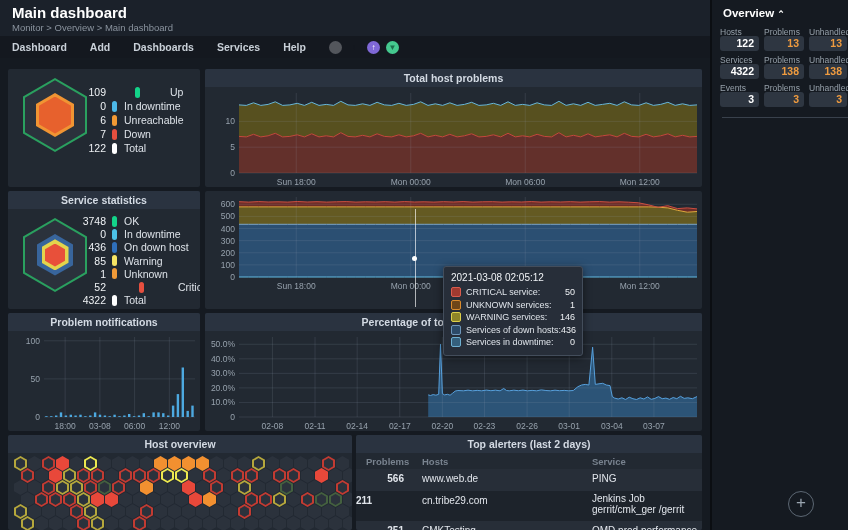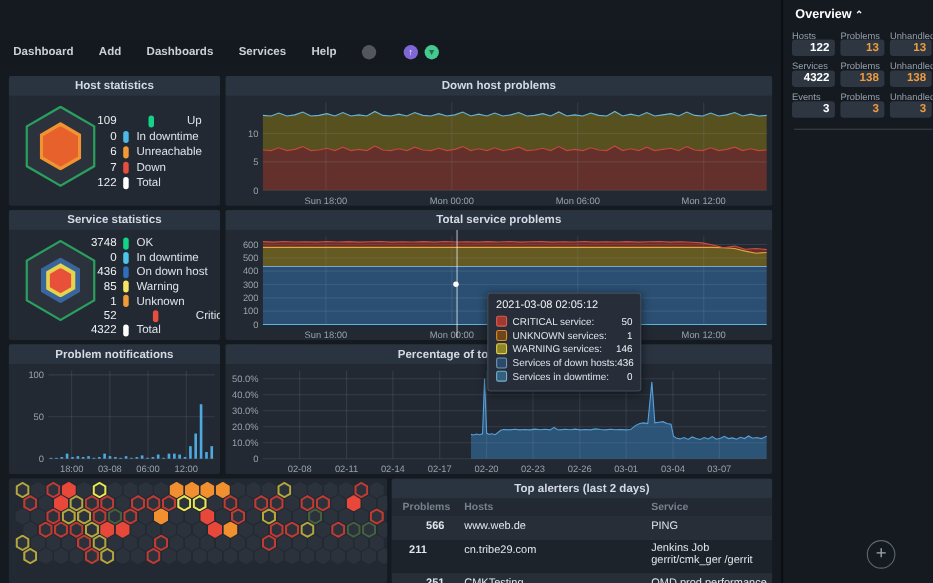--- a/index.html
+++ b/index.html
@@ -53,34 +53,37 @@
   .sb-box{position:absolute;height:15px;background:#2e3641;border-radius:3px;font-size:10.5px;
           font-weight:bold;text-align:right;line-height:15px;padding-right:5px;box-sizing:border-box;cursor:pointer}
   #sb-divider{position:absolute;left:10px;top:117px;width:126px;border-top:1px solid #39414c}
   #add-btn{position:absolute;left:76px;top:491px;width:24px;height:24px;border:1.5px solid #5c6773;
            border-radius:50%;color:#9aa5b0;font-size:17px;line-height:22px;text-align:center;cursor:pointer}
 </style>
 </head>
 <body>
 
 <div id="main">
+  <div id="page-header">
+    <div id="page-title">Main dashboard</div>
+    <div id="breadcrumb">Monitor &gt; Overview &gt; Main dashboard</div>
+  </div>
   <div id="menubar">
       <span class="menu-item">Dashboard</span>
       <span class="menu-item">Add</span>
       <span class="menu-item">Dashboards</span>
       <span class="menu-item">Services</span>
       <span class="menu-item">Help</span>
       <span class="menu-icon" style="background: rgb(83, 86, 92);"></span>
       <span class="menu-icon tri" style="width: 13px; height: 12px; background: rgb(141, 121, 221); clip-path: polygon(50% 0px, 100% 100%, 0px 100%); color: rgb(20, 24, 31); font-weight: bold;">!</span>
       <span class="menu-icon" style="background: rgb(127, 104, 214);">↑</span>
       <span class="menu-icon" style="background: rgb(69, 201, 143); color: rgb(29, 110, 76);">▼</span>
     </div>
 
   <div class="panel" style="left:8px;top:69px;width:192px;height:118px">
-    <div class="panel-header">Host statistics</div>
     <div class="panel-body" id="host-stats-body" style="height:100px">
         <div class="hex" style="left: 15px; top: 9px; width: 64px; height: 74px; background: rgb(42, 160, 95);"></div>
         <div class="hex" style="left: 17px; top: 11.3px; width: 60px; height: 69.4px; background: rgb(43, 50, 60);"></div>
         <div class="hex" style="left: 28px; top: 24px; width: 38px; height: 44px; background: rgb(240, 148, 51);"></div>
         <div class="hex" style="left: 31px; top: 27.5px; width: 32px; height: 37px; background: rgb(231, 97, 45);"></div>
         <div class="leg-row" style="left: 62px; top: 17px; gap: 23px;">
           <span class="leg-val">109</span>
           <span class="pill" style="background: rgb(19, 211, 137);"></span>
           <span class="leg-label">Up</span>
         </div>
@@ -200,20 +203,21 @@
           <rect x="163.9" y="74.6" width="2.4" height="11.4" fill="#4da9e0"></rect>
           <rect x="168.7" y="63.1" width="2.4" height="22.9" fill="#4da9e0"></rect>
           <rect x="173.6" y="36.5" width="2.4" height="49.5" fill="#4da9e0"></rect>
           <rect x="178.5" y="79.9" width="2.4" height="6.1" fill="#4da9e0"></rect>
           <rect x="183.3" y="74.6" width="2.4" height="11.4" fill="#4da9e0"></rect>
         </svg>
     </div>
   </div>
 
   <div class="panel" style="left:8px;top:435px;width:344px;height:95px">
+    <div class="panel-header">Host overview</div>
     <div class="panel-body" id="hexgrid-body" style="height:77px">
         <div class="hex" style="left: 6px; top: 3px; width: 13px; height: 15px; background: rgb(181, 167, 60);"></div>
         <div class="hex" style="left: 7.8px; top: 5px; width: 9.4px; height: 11px; background: rgb(43, 50, 60);"></div>
         <div class="hex" style="left: 20px; top: 3px; width: 13px; height: 15px; background: rgb(43, 50, 60);"></div>
         <div class="hex" style="left: 34px; top: 3px; width: 13px; height: 15px; background: rgb(194, 59, 50);"></div>
         <div class="hex" style="left: 35.8px; top: 5px; width: 9.4px; height: 11px; background: rgb(43, 50, 60);"></div>
         <div class="hex" style="left: 48px; top: 3px; width: 13px; height: 15px; background: rgb(232, 72, 58);"></div>
         <div class="hex" style="left: 62px; top: 3px; width: 13px; height: 15px; background: rgb(43, 50, 60);"></div>
         <div class="hex" style="left: 76px; top: 3px; width: 13px; height: 15px; background: rgb(236, 232, 79);"></div>
         <div class="hex" style="left: 77.8px; top: 5px; width: 9.4px; height: 11px; background: rgb(43, 50, 60);"></div>
@@ -397,21 +401,21 @@
         <div class="hex" style="left: 265px; top: 63px; width: 13px; height: 15px; background: rgb(43, 50, 60);"></div>
         <div class="hex" style="left: 279px; top: 63px; width: 13px; height: 15px; background: rgb(43, 50, 60);"></div>
         <div class="hex" style="left: 293px; top: 63px; width: 13px; height: 15px; background: rgb(43, 50, 60);"></div>
         <div class="hex" style="left: 307px; top: 63px; width: 13px; height: 15px; background: rgb(43, 50, 60);"></div>
         <div class="hex" style="left: 321px; top: 63px; width: 13px; height: 15px; background: rgb(43, 50, 60);"></div>
         <div class="hex" style="left: 335px; top: 63px; width: 13px; height: 15px; background: rgb(43, 50, 60);"></div>
       </div>
   </div>
 
   <div class="panel" style="left:205px;top:69px;width:497px;height:118px">
-    <div class="panel-header">Down host problems</div>
+    <div class="panel-header">Total host problems</div>
     <div class="panel-body" style="height:100px">
       <svg id="chart-host-problems" width="497" height="100">
           <path d="M34.0,49.4L41.3,49.9L48.5,47.3L55.8,49.9L63.1,48.8L70.3,46.3L77.6,49.9L84.9,49.4L92.2,47.8L99.4,49.9L106.7,46.8L114.0,49.9L121.2,48.8L128.5,49.9L135.8,45.7L143.0,49.4L150.3,49.9L157.6,48.3L164.9,49.9L172.1,46.8L179.4,49.4L186.7,49.9L193.9,47.8L201.2,49.9L208.5,48.8L215.7,46.3L223.0,49.9L230.3,48.3L237.6,49.9L244.8,47.3L252.1,49.9L259.4,48.8L266.6,46.8L273.9,49.9L281.2,49.4L288.4,47.8L295.7,49.9L303.0,46.3L310.3,49.9L317.5,48.8L324.8,49.9L332.1,47.3L339.3,49.4L346.6,49.9L353.9,45.7L361.1,49.9L368.4,48.3L375.7,49.9L383.0,46.8L390.2,49.9L397.5,48.8L404.8,47.8L412.0,49.9L419.3,46.3L426.6,49.4L433.8,49.9L441.1,47.3L448.4,49.9L455.7,48.8L462.9,46.8L470.2,49.9L477.5,48.3L484.7,49.9L492.0,49.4L492.0,86.0L34.0,86.0Z" fill="#63302b"></path>
           <path d="M34.0,17.9L41.3,18.4L48.5,15.8L55.8,18.4L63.1,17.4L70.3,14.8L77.6,18.4L84.9,17.9L92.2,16.3L99.4,18.4L106.7,15.3L114.0,18.4L121.2,17.4L128.5,18.4L135.8,14.3L143.0,17.9L150.3,18.4L157.6,16.8L164.9,18.4L172.1,15.3L179.4,17.9L186.7,18.4L193.9,16.3L201.2,18.4L208.5,17.4L215.7,14.8L223.0,18.4L230.3,16.8L237.6,18.4L244.8,15.8L252.1,18.4L259.4,17.4L266.6,15.3L273.9,18.4L281.2,17.9L288.4,16.3L295.7,18.4L303.0,14.8L310.3,18.4L317.5,17.4L324.8,18.4L332.1,15.8L339.3,17.9L346.6,18.4L353.9,14.3L361.1,18.4L368.4,16.8L375.7,18.4L383.0,15.3L390.2,18.4L397.5,17.4L404.8,16.3L412.0,18.4L419.3,14.8L426.6,17.9L433.8,18.4L441.1,15.8L448.4,18.4L455.7,17.4L462.9,15.3L470.2,18.4L477.5,16.8L484.7,18.4L492.0,17.9L492.0,49.4L484.7,49.9L477.5,48.3L470.2,49.9L462.9,46.8L455.7,48.8L448.4,49.9L441.1,47.3L433.8,49.9L426.6,49.4L419.3,46.3L412.0,49.9L404.8,47.8L397.5,48.8L390.2,49.9L383.0,46.8L375.7,49.9L368.4,48.3L361.1,49.9L353.9,45.7L346.6,49.9L339.3,49.4L332.1,47.3L324.8,49.9L317.5,48.8L310.3,49.9L303.0,46.3L295.7,49.9L288.4,47.8L281.2,49.4L273.9,49.9L266.6,46.8L259.4,48.8L252.1,49.9L244.8,47.3L237.6,49.9L230.3,48.3L223.0,49.9L215.7,46.3L208.5,48.8L201.2,49.9L193.9,47.8L186.7,49.9L179.4,49.4L172.1,46.8L164.9,49.9L157.6,48.3L150.3,49.9L143.0,49.4L135.8,45.7L128.5,49.9L121.2,48.8L114.0,49.9L106.7,46.8L99.4,49.9L92.2,47.8L84.9,49.4L77.6,49.9L70.3,46.3L63.1,48.8L55.8,49.9L48.5,47.3L41.3,49.9L34.0,49.4Z" fill="#57501f"></path>
           <line x1="34" x2="492" y1="86" y2="86" stroke="#97a3b4" stroke-opacity="0.16"></line>
           <text x="30" y="89" text-anchor="end" class="tick">0</text>
           <line x1="34" x2="492" y1="60.193548387096776" y2="60.193548387096776" stroke="#97a3b4" stroke-opacity="0.16"></line>
           <text x="30" y="63.193548387096776" text-anchor="end" class="tick">5</text>
           <line x1="34" x2="492" y1="34.38709677419355" y2="34.38709677419355" stroke="#97a3b4" stroke-opacity="0.16"></line>
           <text x="30" y="37.38709677419355" text-anchor="end" class="tick">10</text>
@@ -423,21 +427,20 @@
           <text x="320.25" y="98" text-anchor="middle" class="tick">Mon 06:00</text>
           <line x1="434.75" x2="434.75" y1="6" y2="86" stroke="#97a3b4" stroke-opacity="0.16"></line>
           <text x="434.75" y="98" text-anchor="middle" class="tick">Mon 12:00</text>
           <path d="M34.0,49.4L41.3,49.9L48.5,47.3L55.8,49.9L63.1,48.8L70.3,46.3L77.6,49.9L84.9,49.4L92.2,47.8L99.4,49.9L106.7,46.8L114.0,49.9L121.2,48.8L128.5,49.9L135.8,45.7L143.0,49.4L150.3,49.9L157.6,48.3L164.9,49.9L172.1,46.8L179.4,49.4L186.7,49.9L193.9,47.8L201.2,49.9L208.5,48.8L215.7,46.3L223.0,49.9L230.3,48.3L237.6,49.9L244.8,47.3L252.1,49.9L259.4,48.8L266.6,46.8L273.9,49.9L281.2,49.4L288.4,47.8L295.7,49.9L303.0,46.3L310.3,49.9L317.5,48.8L324.8,49.9L332.1,47.3L339.3,49.4L346.6,49.9L353.9,45.7L361.1,49.9L368.4,48.3L375.7,49.9L383.0,46.8L390.2,49.9L397.5,48.8L404.8,47.8L412.0,49.9L419.3,46.3L426.6,49.4L433.8,49.9L441.1,47.3L448.4,49.9L455.7,48.8L462.9,46.8L470.2,49.9L477.5,48.3L484.7,49.9L492.0,49.4" fill="none" stroke="#c4483c" stroke-width="1"></path>
           <path d="M34.0,17.9L41.3,18.4L48.5,15.8L55.8,18.4L63.1,17.4L70.3,14.8L77.6,18.4L84.9,17.9L92.2,16.3L99.4,18.4L106.7,15.3L114.0,18.4L121.2,17.4L128.5,18.4L135.8,14.3L143.0,17.9L150.3,18.4L157.6,16.8L164.9,18.4L172.1,15.3L179.4,17.9L186.7,18.4L193.9,16.3L201.2,18.4L208.5,17.4L215.7,14.8L223.0,18.4L230.3,16.8L237.6,18.4L244.8,15.8L252.1,18.4L259.4,17.4L266.6,15.3L273.9,18.4L281.2,17.9L288.4,16.3L295.7,18.4L303.0,14.8L310.3,18.4L317.5,17.4L324.8,18.4L332.1,15.8L339.3,17.9L346.6,18.4L353.9,14.3L361.1,18.4L368.4,16.8L375.7,18.4L383.0,15.3L390.2,18.4L397.5,17.4L404.8,16.3L412.0,18.4L419.3,14.8L426.6,17.9L433.8,18.4L441.1,15.8L448.4,18.4L455.7,17.4L462.9,15.3L470.2,18.4L477.5,16.8L484.7,18.4L492.0,17.9" fill="none" stroke="#68b7d8" stroke-width="1"></path>
         </svg>
     </div>
   </div>
 
   <div class="panel" style="left:205px;top:191px;width:497px;height:118px">
-    <div class="panel-header">Total service problems</div>
     <div class="panel-body" style="height:100px">
       <svg id="chart-service-problems" width="497" height="100">
           <path d="M34.0,33.3L43.7,33.3L53.5,33.3L63.2,33.3L73.0,33.3L82.7,33.3L92.5,33.3L102.2,33.3L112.0,33.3L121.7,33.3L131.4,33.3L141.2,33.3L150.9,33.3L160.7,33.3L170.4,33.3L180.2,33.3L189.9,33.3L199.7,33.3L209.4,33.3L219.1,33.3L228.9,33.3L238.6,33.3L248.4,33.3L258.1,33.3L267.9,33.3L277.6,33.3L287.4,33.3L297.1,33.3L306.9,33.3L316.6,33.3L326.3,33.3L336.1,33.3L345.8,33.3L355.6,33.3L365.3,33.3L375.1,33.3L384.8,33.3L394.6,33.3L404.3,33.3L414.0,33.3L423.8,33.3L433.5,33.3L443.3,33.3L453.0,33.3L462.8,33.3L472.5,33.3L482.3,33.3L492.0,33.3L492.0,86.0L34.0,86.0Z" fill="#2b4f72"></path>
           <path d="M34.0,15.9L43.7,15.9L53.5,15.9L63.2,15.9L73.0,15.9L82.7,15.9L92.5,15.9L102.2,15.9L112.0,15.9L121.7,15.9L131.4,15.9L141.2,15.9L150.9,15.9L160.7,15.9L170.4,15.9L180.2,15.9L189.9,15.9L199.7,15.9L209.4,15.9L219.1,15.9L228.9,15.9L238.6,15.9L248.4,15.9L258.1,15.9L267.9,15.9L277.6,15.9L287.4,15.9L297.1,15.9L306.9,15.9L316.6,15.9L326.3,15.9L336.1,15.9L345.8,15.9L355.6,15.9L365.3,15.9L375.1,15.9L384.8,15.9L394.6,15.9L404.3,15.9L414.0,15.9L423.8,15.9L433.5,15.9L443.3,15.9L453.0,16.2L462.8,16.9L472.5,19.3L482.3,21.2L492.0,20.5L492.0,33.3L482.3,33.3L472.5,33.3L462.8,33.3L453.0,33.3L443.3,33.3L433.5,33.3L423.8,33.3L414.0,33.3L404.3,33.3L394.6,33.3L384.8,33.3L375.1,33.3L365.3,33.3L355.6,33.3L345.8,33.3L336.1,33.3L326.3,33.3L316.6,33.3L306.9,33.3L297.1,33.3L287.4,33.3L277.6,33.3L267.9,33.3L258.1,33.3L248.4,33.3L238.6,33.3L228.9,33.3L219.1,33.3L209.4,33.3L199.7,33.3L189.9,33.3L180.2,33.3L170.4,33.3L160.7,33.3L150.9,33.3L141.2,33.3L131.4,33.3L121.7,33.3L112.0,33.3L102.2,33.3L92.5,33.3L82.7,33.3L73.0,33.3L63.2,33.3L53.5,33.3L43.7,33.3L34.0,33.3Z" fill="#645a22"></path>
           <path d="M34.0,10.7L43.7,11.1L53.5,10.6L63.2,11.0L73.0,10.8L82.7,11.1L92.5,10.5L102.2,11.0L112.0,10.7L121.7,11.1L131.4,10.8L141.2,10.6L150.9,11.1L160.7,10.8L170.4,11.0L180.2,10.7L189.9,11.1L199.7,10.6L209.4,11.0L219.1,10.8L228.9,11.1L238.6,10.7L248.4,11.0L258.1,10.6L267.9,11.1L277.6,10.8L287.4,10.7L297.1,11.1L306.9,10.8L316.6,11.0L326.3,10.6L336.1,11.1L345.8,10.8L355.6,11.0L365.3,10.7L375.1,11.1L384.8,10.8L394.6,10.6L404.3,11.1L414.0,10.8L423.8,11.2L433.5,11.8L443.3,13.8L453.0,16.3L462.8,14.7L472.5,17.6L482.3,16.9L492.0,17.9L492.0,20.5L482.3,21.2L472.5,19.3L462.8,16.9L453.0,16.2L443.3,15.9L433.5,15.9L423.8,15.9L414.0,15.9L404.3,15.9L394.6,15.9L384.8,15.9L375.1,15.9L365.3,15.9L355.6,15.9L345.8,15.9L336.1,15.9L326.3,15.9L316.6,15.9L306.9,15.9L297.1,15.9L287.4,15.9L277.6,15.9L267.9,15.9L258.1,15.9L248.4,15.9L238.6,15.9L228.9,15.9L219.1,15.9L209.4,15.9L199.7,15.9L189.9,15.9L180.2,15.9L170.4,15.9L160.7,15.9L150.9,15.9L141.2,15.9L131.4,15.9L121.7,15.9L112.0,15.9L102.2,15.9L92.5,15.9L82.7,15.9L73.0,15.9L63.2,15.9L53.5,15.9L43.7,15.9L34.0,15.9Z" fill="#6d2c27"></path>
           <line x1="34" x2="492" y1="86" y2="86" stroke="#97a3b4" stroke-opacity="0.16"></line>
           <text x="30" y="89" text-anchor="end" class="tick">0</text>
           <line x1="34" x2="492" y1="73.87878787878788" y2="73.87878787878788" stroke="#97a3b4" stroke-opacity="0.16"></line>
           <text x="30" y="76.87878787878788" text-anchor="end" class="tick">100</text>
           <line x1="34" x2="492" y1="61.75757575757576" y2="61.75757575757576" stroke="#97a3b4" stroke-opacity="0.16"></line>
@@ -513,21 +516,21 @@
     <div class="panel-body" id="alerters-body" style="height:77px">
         <div class="ta-head" style="left: 10px; top: 3px;">Problems</div>
         <div class="ta-head" style="left: 66px; top: 3px;">Hosts</div>
         <div class="ta-head" style="left: 236px; top: 3px;">Service</div>
         <div class="ta-row" style="top: 16px; height: 22px; background: rgb(39, 46, 56);">
           <div class="ta-cell" style="left: 0px; top: 4px; width: 48px; text-align: right; font-weight: bold;">566</div>
           <div class="ta-cell" style="left: 66px; top: 4px; width: 160px;">www.web.de</div>
           <div class="ta-cell" style="left: 236px; top: 4px; width: 106px; line-height: 11px;">PING</div>
         </div>
         <div class="ta-row" style="top: 38px; height: 30px; background: rgb(29, 35, 43);">
-          <div class="ta-cell" style="left: 0px; top: 4px; width: 48px; text-align: center; font-weight: bold;">211</div>
+          <div class="ta-cell" style="left: 0px; top: 4px; width: 48px; text-align: left; font-weight: bold;">211</div>
           <div class="ta-cell" style="left: 66px; top: 4px; width: 160px;">cn.tribe29.com</div>
           <div class="ta-cell" style="left: 236px; top: 2px; width: 106px; line-height: 11px;">Jenkins Job gerrit/cmk_ger /gerrit</div>
         </div>
         <div class="ta-row" style="top: 68px; height: 27px; background: rgb(39, 46, 56);">
           <div class="ta-cell" style="left: 0px; top: 4px; width: 48px; text-align: right; font-weight: bold;">251</div>
           <div class="ta-cell" style="left: 66px; top: 4px; width: 160px;">CMKTesting</div>
           <div class="ta-cell" style="left: 236px; top: 4px; width: 106px; line-height: 11px;">OMD prod performance</div>
         </div>
       </div>
   </div>

